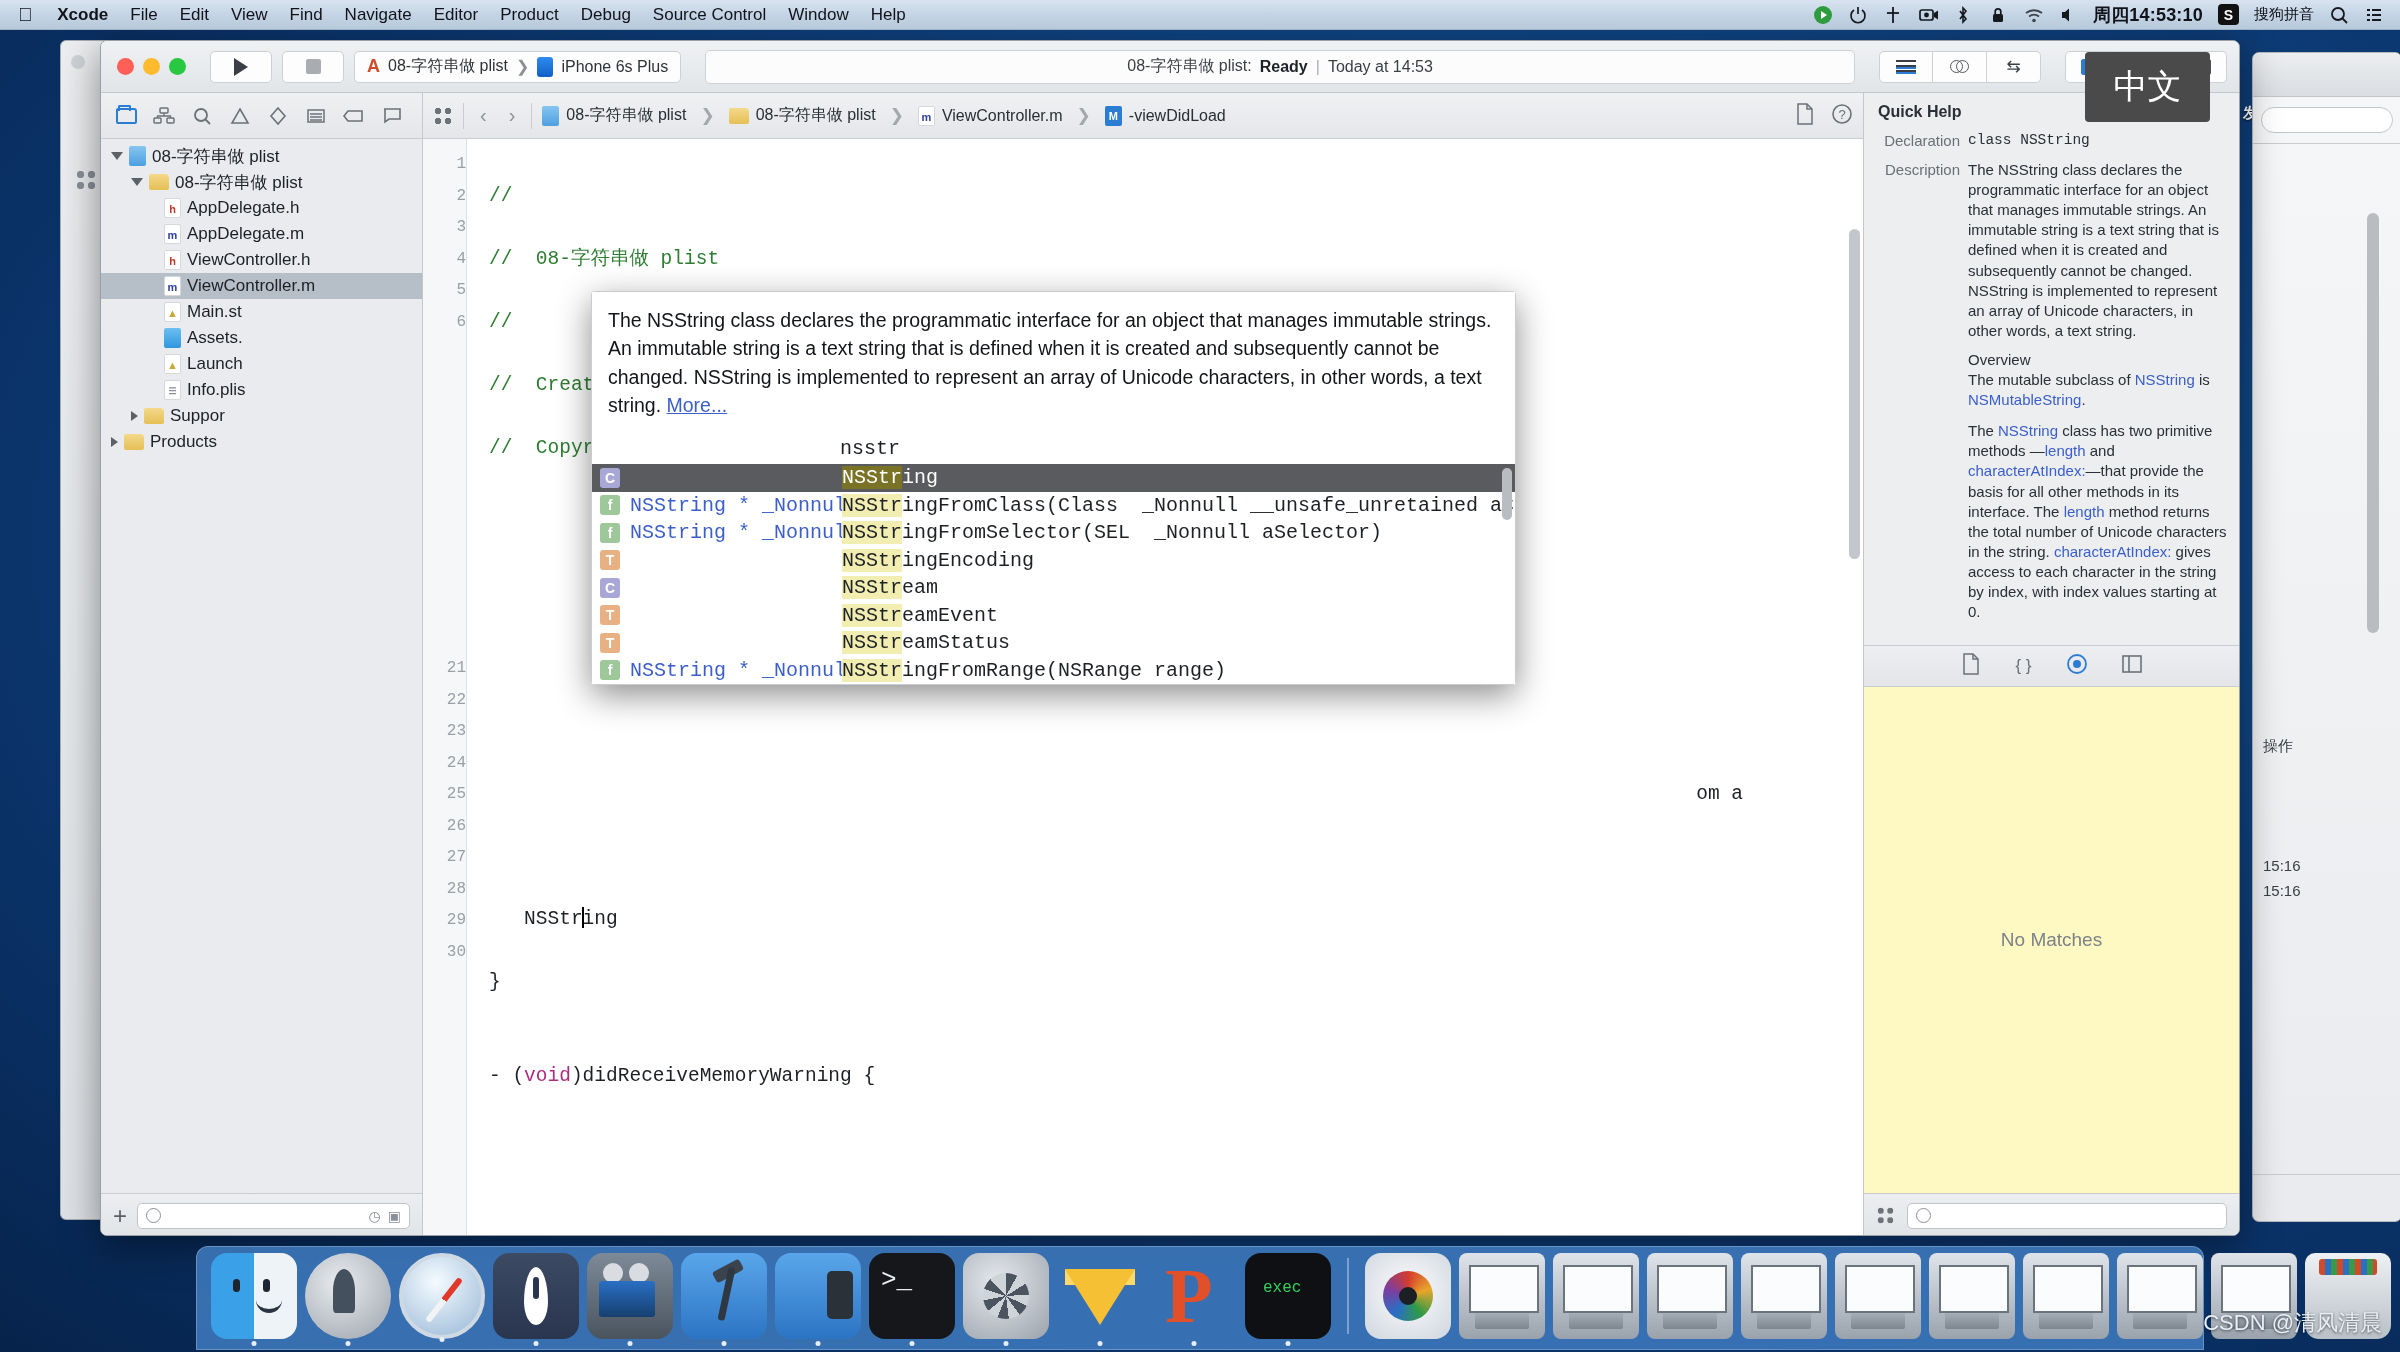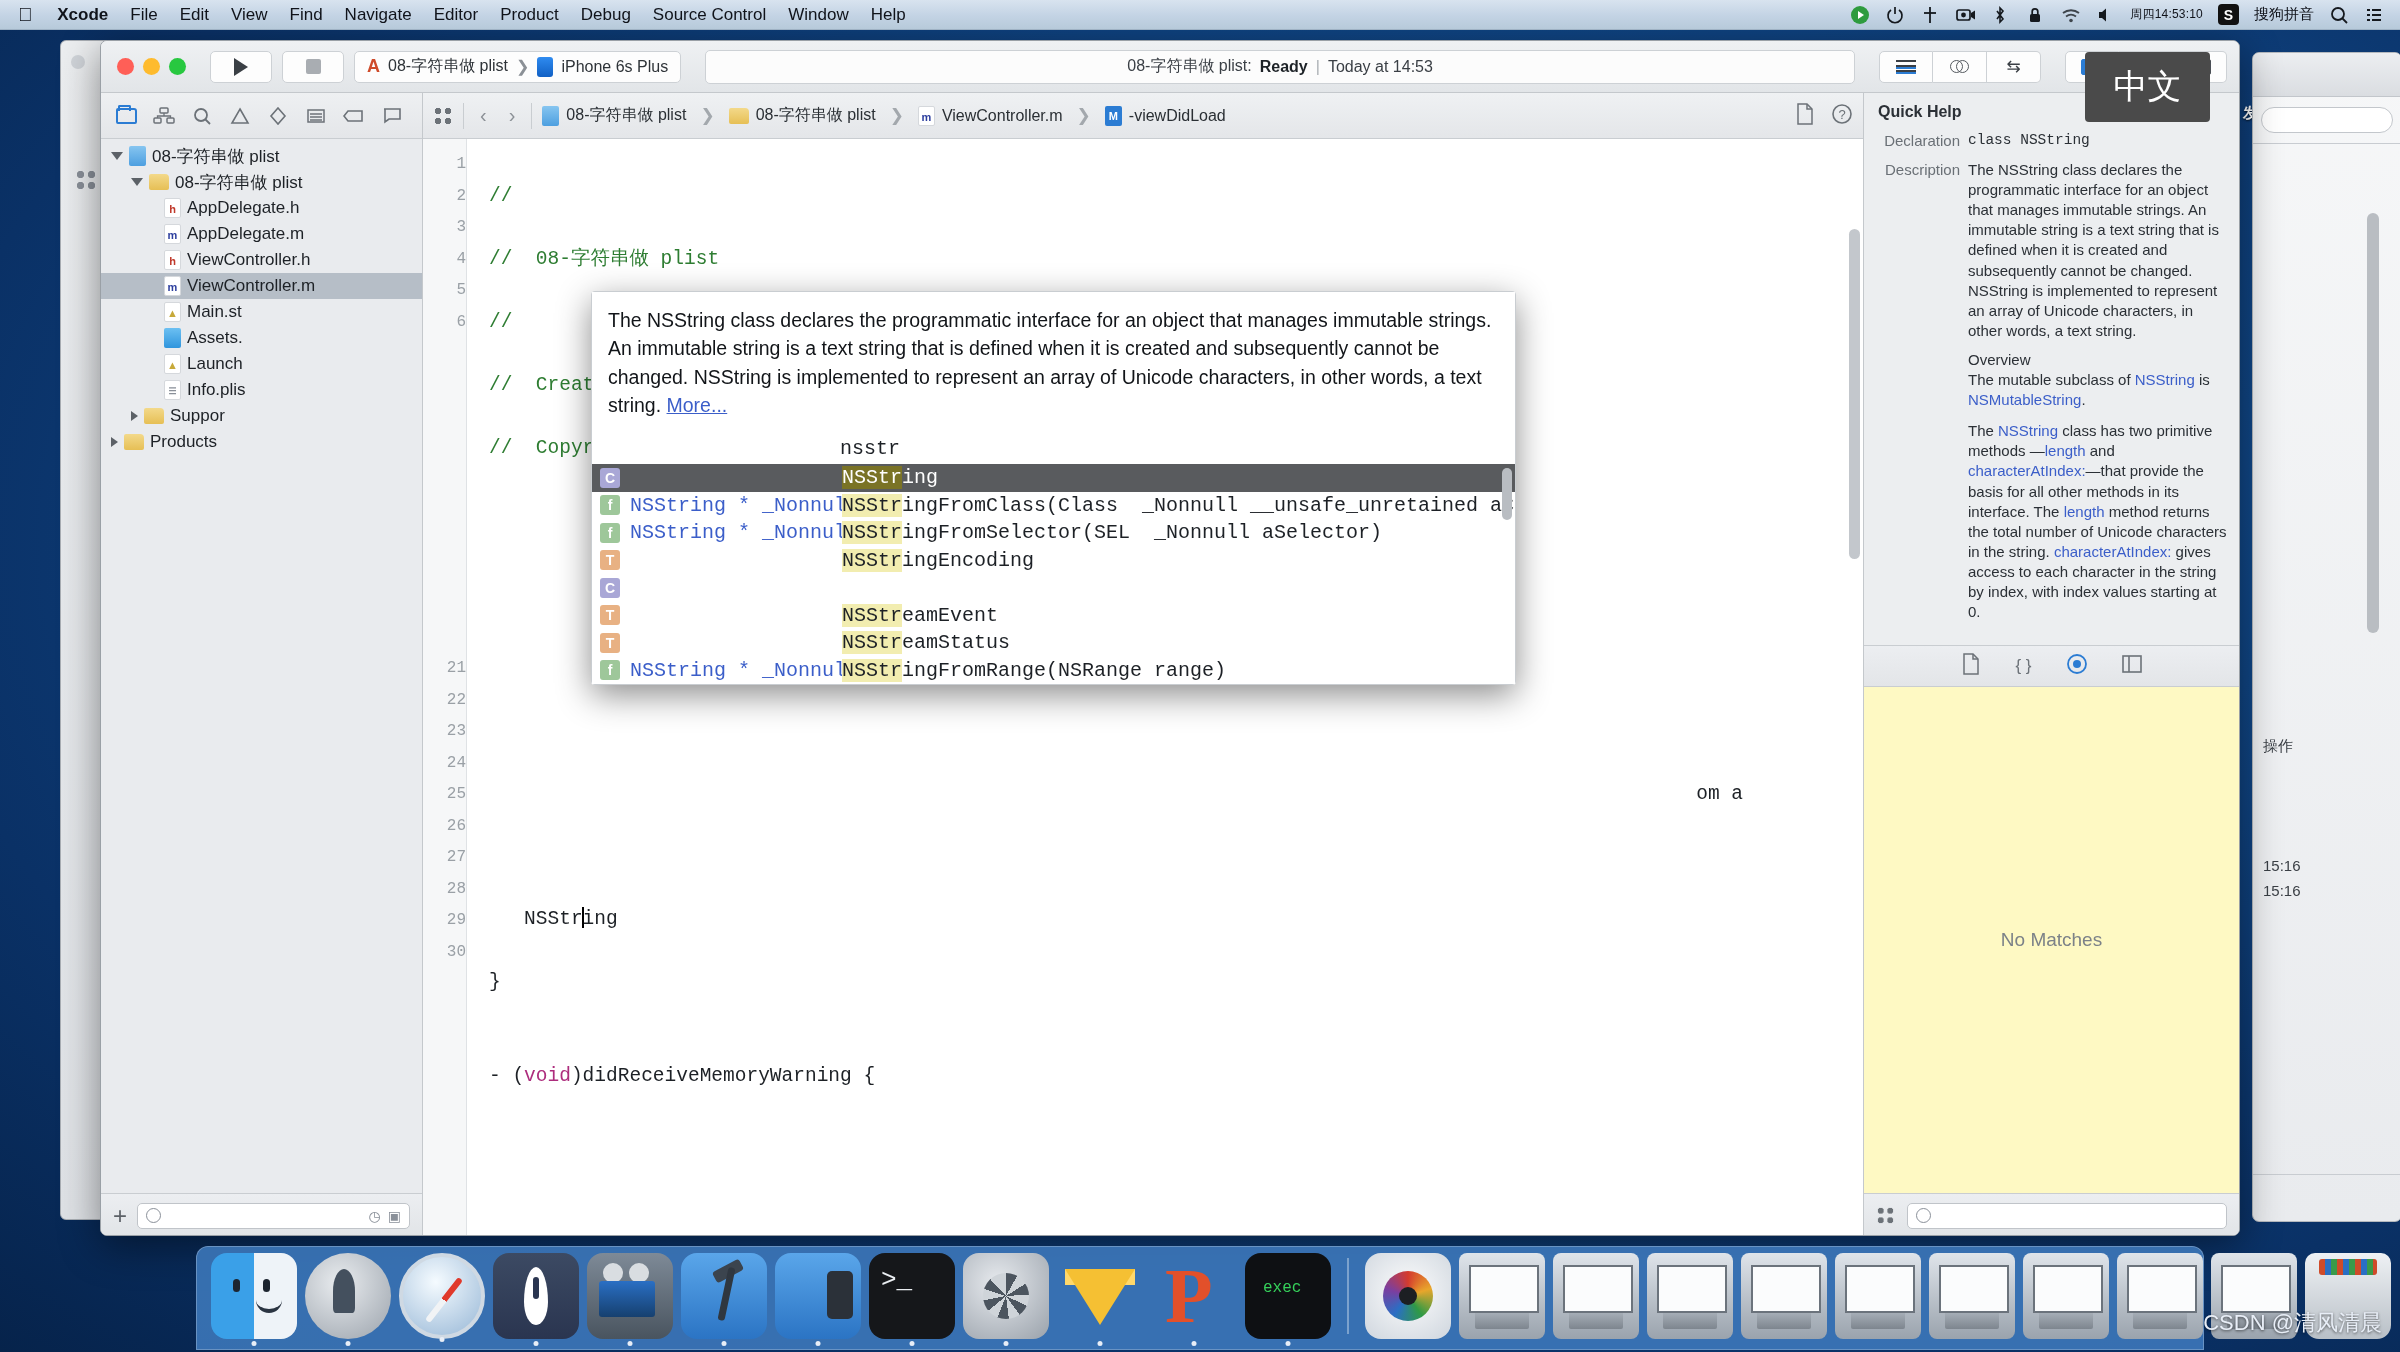--- a/index.html
+++ b/index.html
@@ -67,21 +67,21 @@
     border-bottom:1px solid #9fb2c4;
     display:flex; align-items:center; z-index:60;
     font-size:17px; color:#10131a;
   }
   #menubar .apple { padding:0 14px 0 18px; font-size:19px; }
   #menubar .mi { padding:0 11px; white-space:nowrap; }
   #menubar .mi.bold { font-weight:bold; }
   #menubar .spacer { flex:1; }
   #menubar .right { display:flex; align-items:center; gap:15px; padding-right:16px; }
   .mb-ico { width:20px;height:20px; display:inline-block; position:relative; }
-  .mb-clock { font-size:12px; letter-spacing:.2px; }
+  .mb-clock { font-size:18px; letter-spacing:.2px;font-weight:bold; }
   .sg-badge {
     width:21px;height:21px;background:#111;color:#fff;border-radius:4px;
     font-size:14px;font-weight:bold;display:flex;align-items:center;justify-content:center;
   }
 
   
   #finder-behind {
     position:absolute; left:60px; top:40px; width:50px; height:1180px;
     background:linear-gradient(180deg,#eceef0,#dfe2e6);
     border:1px solid #a8adb3; border-radius:6px 0 0 6px; z-index:5;
@@ -792,20 +792,21 @@
 
           <div class="ac-item">
             <span class="ac-badge b-T">T</span>
             <span class="ac-sig"></span>
             <span class="ac-name"><span class="hl">NSStr</span><span>ingEncoding</span></span>
           </div>
 
           <div class="ac-item">
             <span class="ac-badge b-C">C</span>
             <span class="ac-sig"></span>
+            <span class="ac-name"><span class="hl">NSStr</span><span>eam</span></span>
           </div>
 
           <div class="ac-item">
             <span class="ac-badge b-T">T</span>
             <span class="ac-sig"></span>
             <span class="ac-name"><span class="hl">NSStr</span><span>eamEvent</span></span>
           </div>
 
           <div class="ac-item">
             <span class="ac-badge b-T">T</span>

